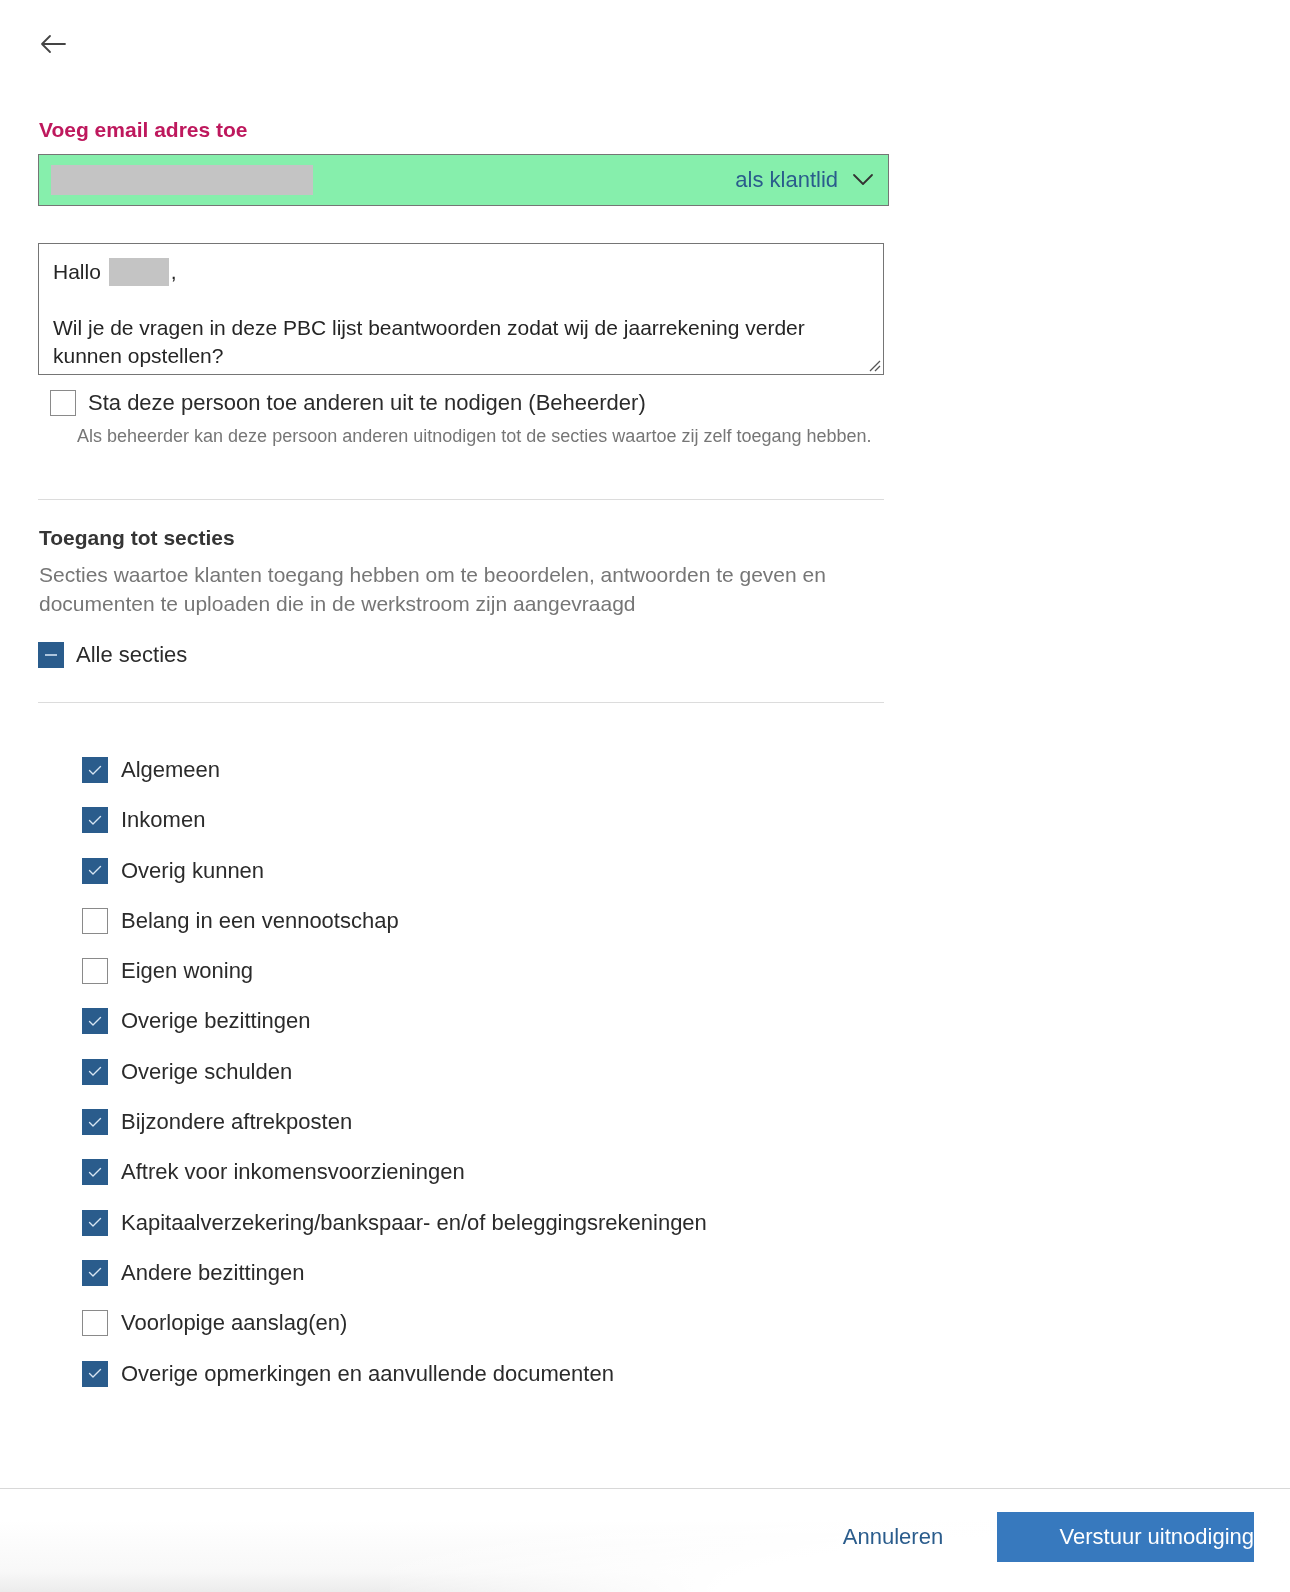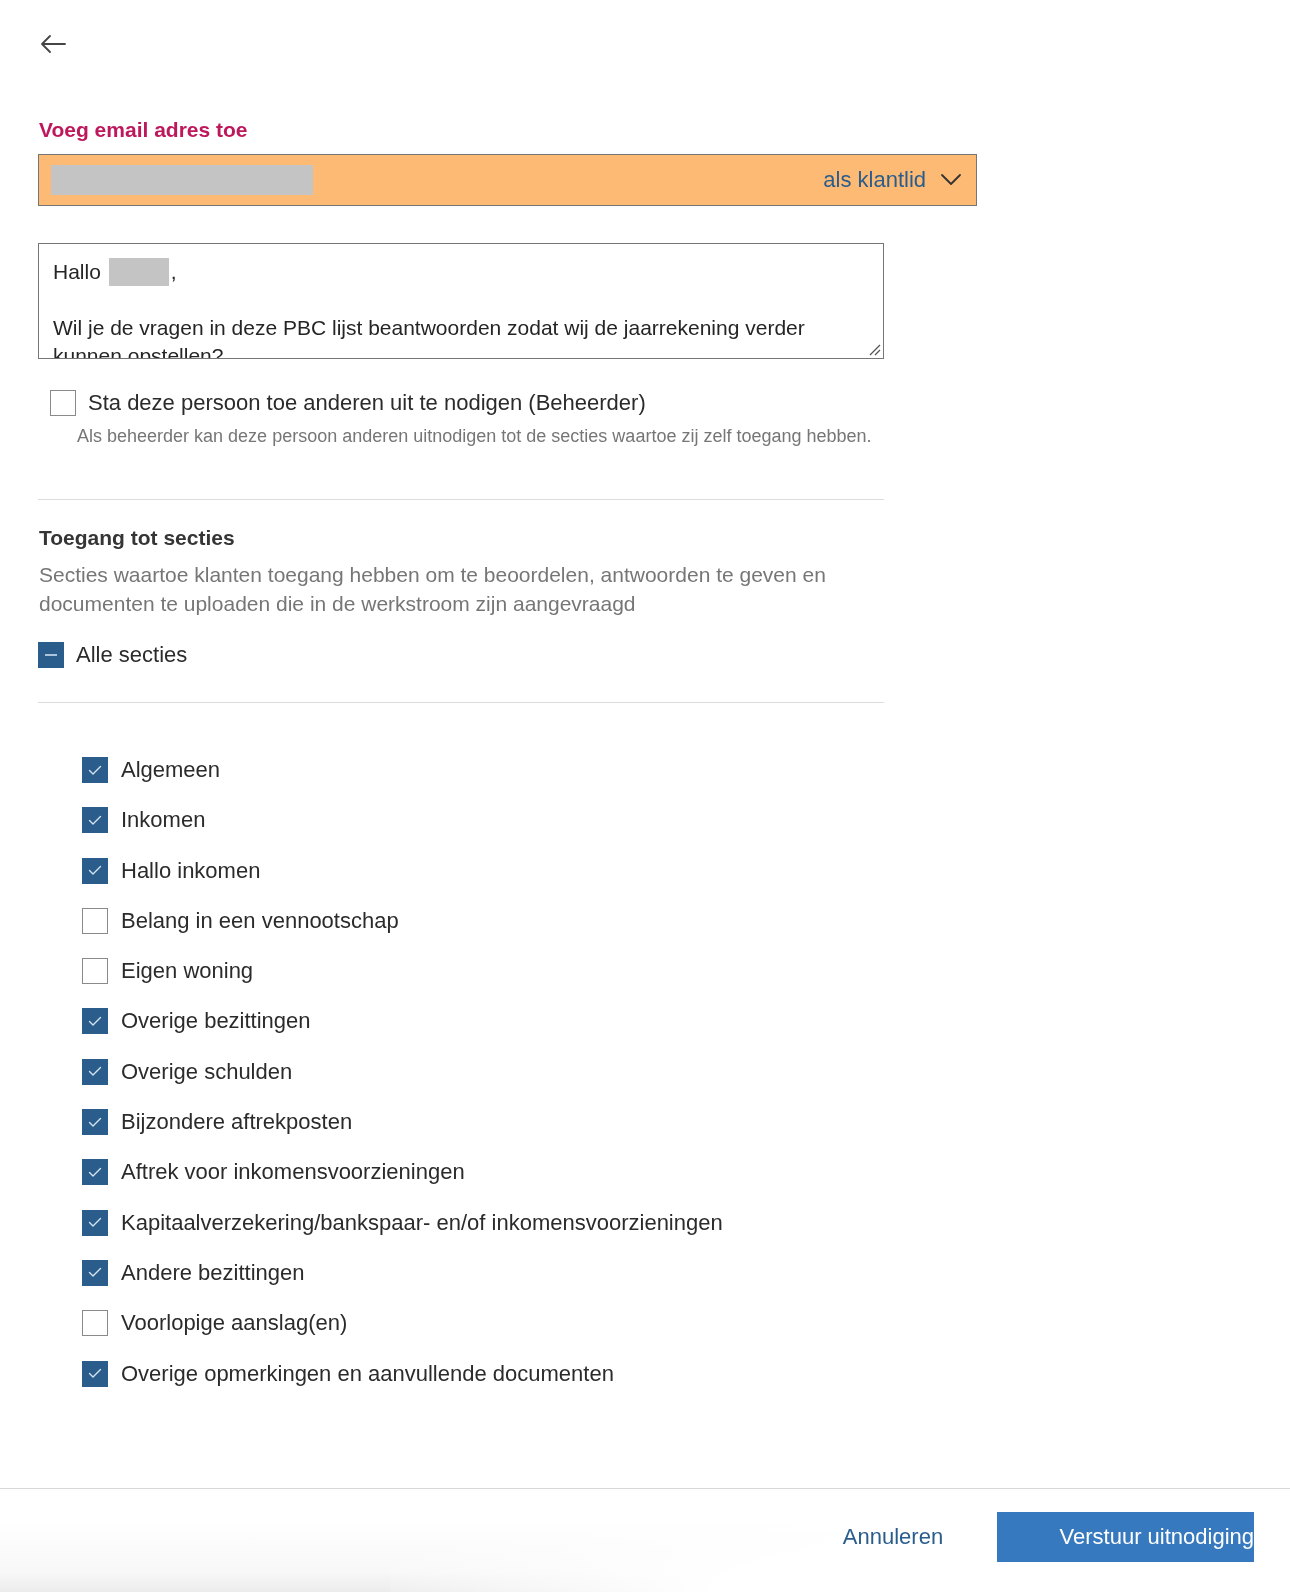--- a/index.html
+++ b/index.html
@@ -11,30 +11,30 @@
     .page { position: relative; width: 1290px; height: 1592px; }
 
     
     .header { position: absolute; left: 38px; top: 24px; display: flex; align-items: center; height: 40px; }
     .back-btn { width: 30px; height: 30px; display: flex; align-items: center; justify-content: center; cursor: pointer; margin-right: 14px; }
     .page-title { font-size: 30px; font-weight: bold; color: #232323; letter-spacing: 0.1px; }
 
     
     .email-label { position: absolute; left: 39px; top: 118px; font-size: 21px; font-weight: bold; color: #be185d; }
     .email-field {
-      position: absolute; left: 38px; top: 154px; width: 939px; height: 52px;
-      border: 1px solid #757575; background: #fdba74; display: flex; align-items: center;
+      position: absolute; left: 38px; top: 154px; width: 851px; height: 52px;
+      border: 1px solid #757575; background: #86efac; display: flex; align-items: center;
     }
     .email-redacted { position: absolute; left: 12px; top: 10px; width: 262px; height: 30px; background: #c4c4c4; }
     .role-select { position: absolute; right: 14px; top: 0; height: 50px; display: flex; align-items: center; cursor: pointer; }
     .role-label { font-size: 22px; color: #2a5c8c; margin-right: 14px; }
 
     
     .message-box {
-      position: absolute; left: 38px; top: 243px; width: 846px; height: 116px;
+      position: absolute; left: 38px; top: 243px; width: 846px; height: 132px;
       border: 1px solid #757575; background: #fff; overflow: hidden; padding: 14px 14px;
       font-size: 21px; line-height: 28px; color: #252525;
     }
     .msg-line1 { display: flex; align-items: center; height: 28px; }
     .name-redacted { display: inline-block; width: 60px; height: 28px; background: #c4c4c4; margin: 0 2px 0 8px; }
     .msg-body { margin-top: 28px; }
     .resize-handle { position: absolute; right: 2px; bottom: 2px; width: 14px; height: 14px; }
 
     
     .admin-row { position: absolute; left: 38px; top: 390px; display: flex; align-items: center; cursor: pointer; padding-left: 12px; }
@@ -144,21 +144,21 @@
           </svg>
         </div>
         <span class="section-label">Inkomen</span>
       </div>
       <div class="section-item">
         <div class="checkbox checked">
           <svg width="14" height="11" viewBox="0 0 14 11">
             <path d="M1.5 5.5 L5 9 L12.5 1.5" fill="none" stroke="#d6e4f2" stroke-width="1.4" stroke-linecap="round" stroke-linejoin="round"></path>
           </svg>
         </div>
-        <span class="section-label">Hallo inkomen</span>
+        <span class="section-label">Overig kunnen</span>
       </div>
       <div class="section-item">
         <div class="checkbox"></div>
         <span class="section-label">Belang in een vennootschap</span>
       </div>
       <div class="section-item">
         <div class="checkbox"></div>
         <span class="section-label">Eigen woning</span>
       </div>
       <div class="section-item">
@@ -192,21 +192,21 @@
           </svg>
         </div>
         <span class="section-label">Aftrek voor inkomensvoorzieningen</span>
       </div>
       <div class="section-item">
         <div class="checkbox checked">
           <svg width="14" height="11" viewBox="0 0 14 11">
             <path d="M1.5 5.5 L5 9 L12.5 1.5" fill="none" stroke="#d6e4f2" stroke-width="1.4" stroke-linecap="round" stroke-linejoin="round"></path>
           </svg>
         </div>
-        <span class="section-label">Kapitaalverzekering/bankspaar- en/of inkomensvoorzieningen</span>
+        <span class="section-label">Kapitaalverzekering/bankspaar- en/of beleggingsrekeningen</span>
       </div>
       <div class="section-item">
         <div class="checkbox checked">
           <svg width="14" height="11" viewBox="0 0 14 11">
             <path d="M1.5 5.5 L5 9 L12.5 1.5" fill="none" stroke="#d6e4f2" stroke-width="1.4" stroke-linecap="round" stroke-linejoin="round"></path>
           </svg>
         </div>
         <span class="section-label">Andere bezittingen</span>
       </div>
       <div class="section-item">

